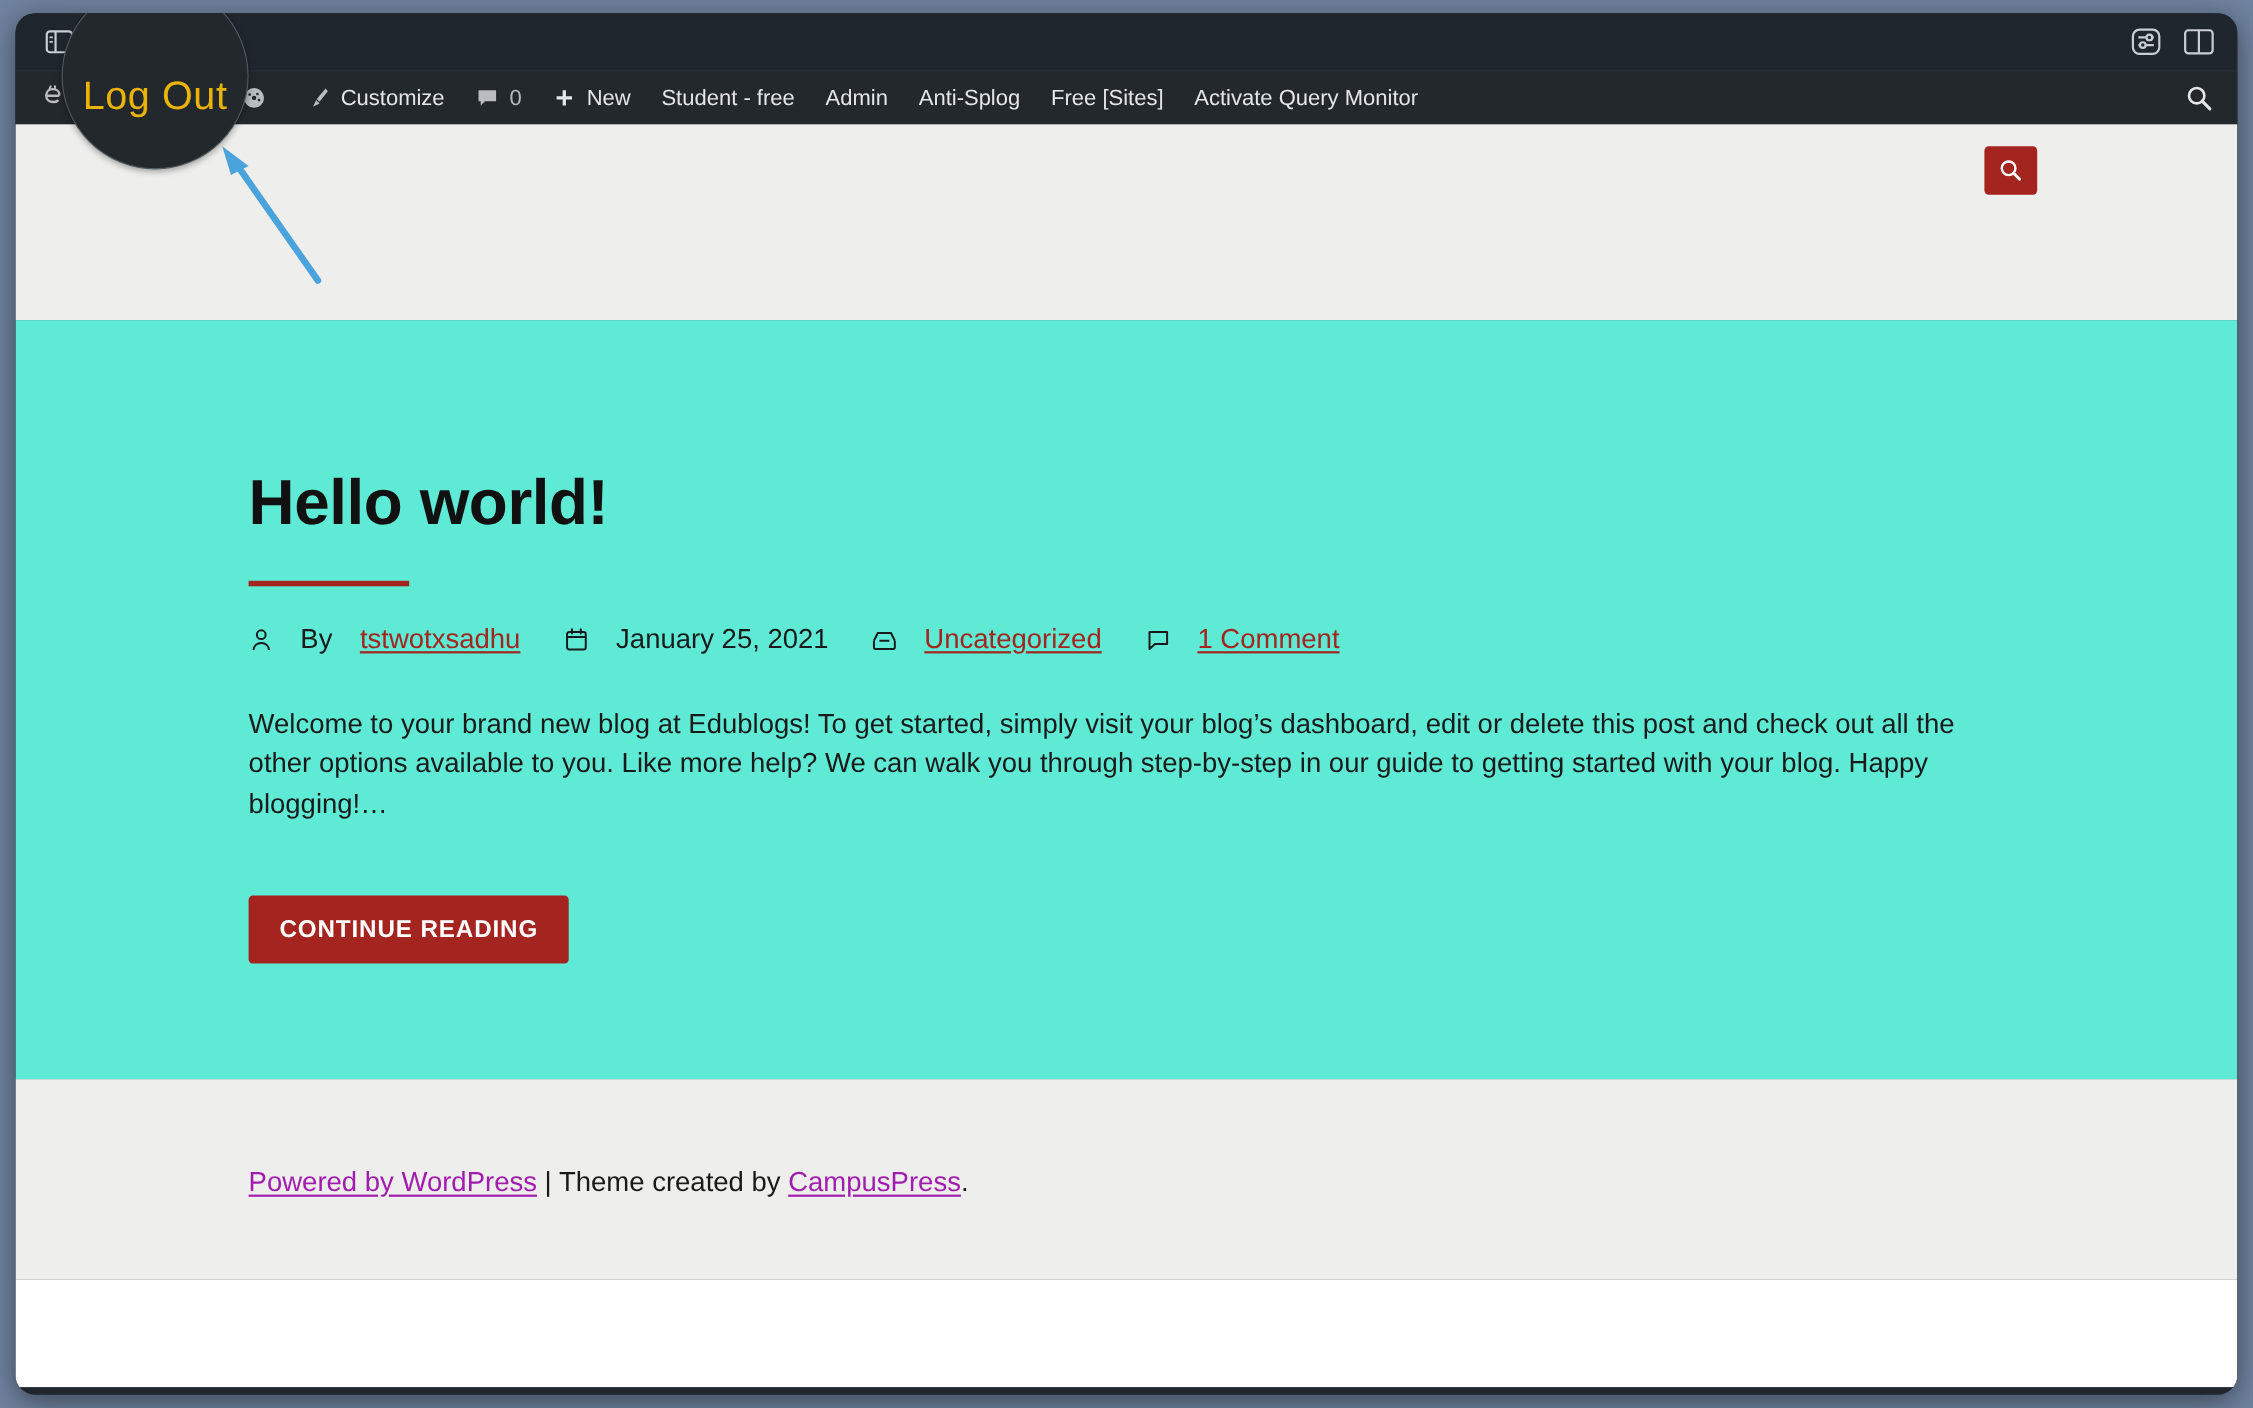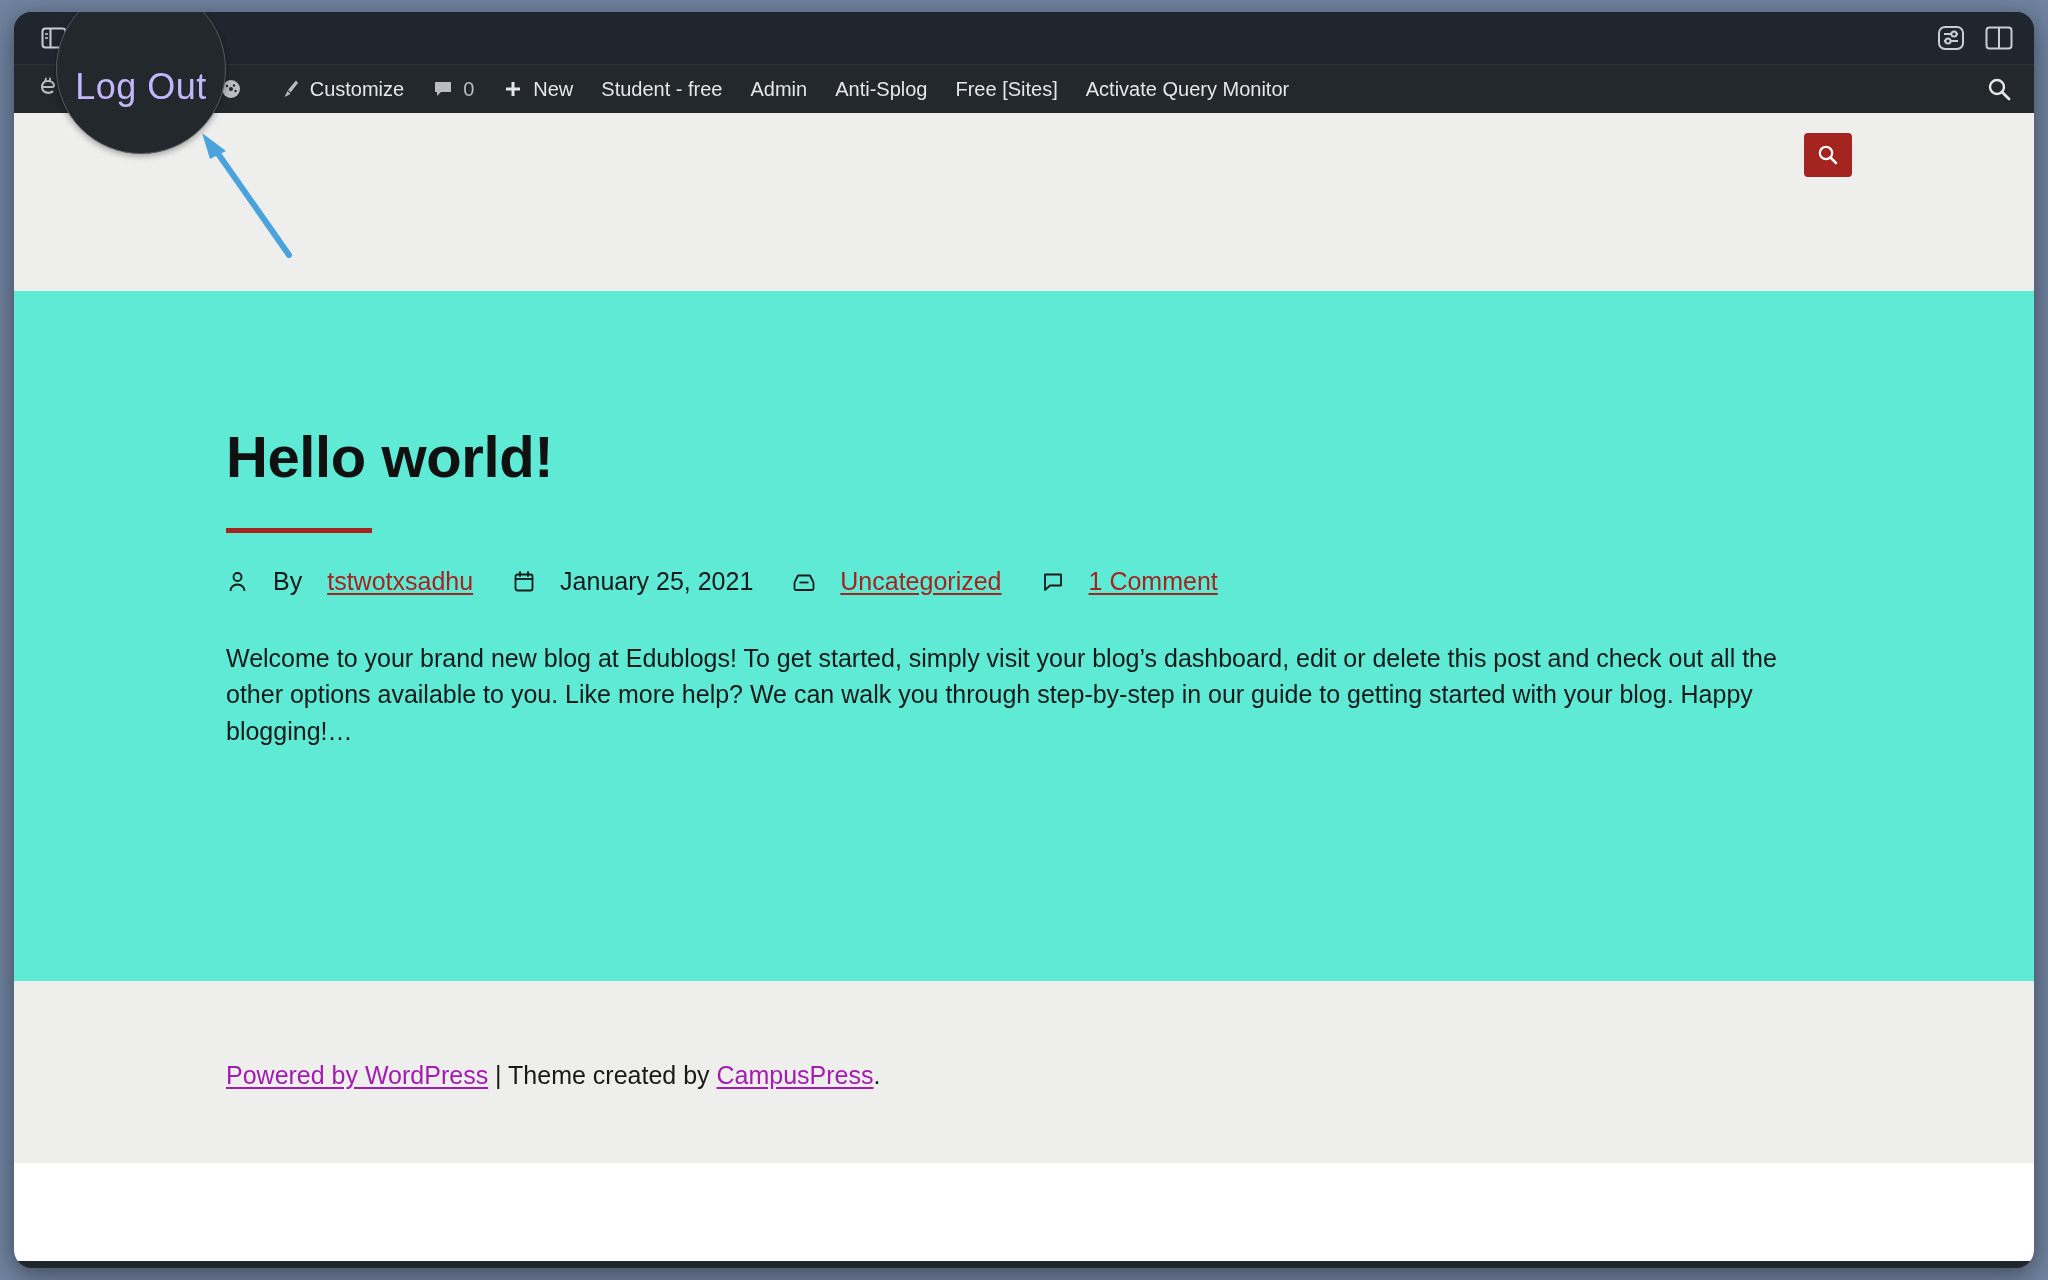--- a/index.html
+++ b/index.html
@@ -203,21 +203,21 @@
     background: #23282d;
     border: 1.5px solid #555b63;
     box-shadow: 0 2px 6px rgba(0,0,0,0.35);
     display: flex;
     align-items: center;
     justify-content: center;
     z-index: 50;
     overflow: hidden;
   }
   .callout-label {
-    color: #c4b5fd;
+    color: #eab308;
     font-size: 36px;
     font-weight: 400;
     letter-spacing: 0.5px;
     margin-top: 36px;
     font-family: "Liberation Sans", sans-serif;
     white-space: nowrap;
   }
   .pointer-arrow {
     position: absolute;
     left: 170px; top: 95px;
@@ -400,20 +400,21 @@
               <svg width="20" height="20" viewBox="0 0 20 20" fill="none">
                 <path d="M2 2.5h16v11H7l-5 4.5z" stroke="#1a1a1a" stroke-width="1.8" fill="none" stroke-linejoin="round"></path>
               </svg>
             </span>
             <span class="meta-link">1 Comment</span>
           </div>
         </div>
 
         <p class="post-excerpt">Welcome to your brand new blog at Edublogs! To get started, simply visit your blog’s dashboard, edit or delete this post and check out all the other options available to you. Like more help? We can walk you through step-by-step in our guide to getting started with your blog. Happy blogging!…</p>
 
+        <button class="continue-btn">CONTINUE READING</button>
       </div>
     </div>
 
     <div class="site-footer">
       <div class="footer-text">
         <a>Powered by WordPress</a><span> | </span><span>Theme created by </span><a>CampusPress</a><span>.</span>
       </div>
     </div>
     <div class="footer-tail"></div>
 

